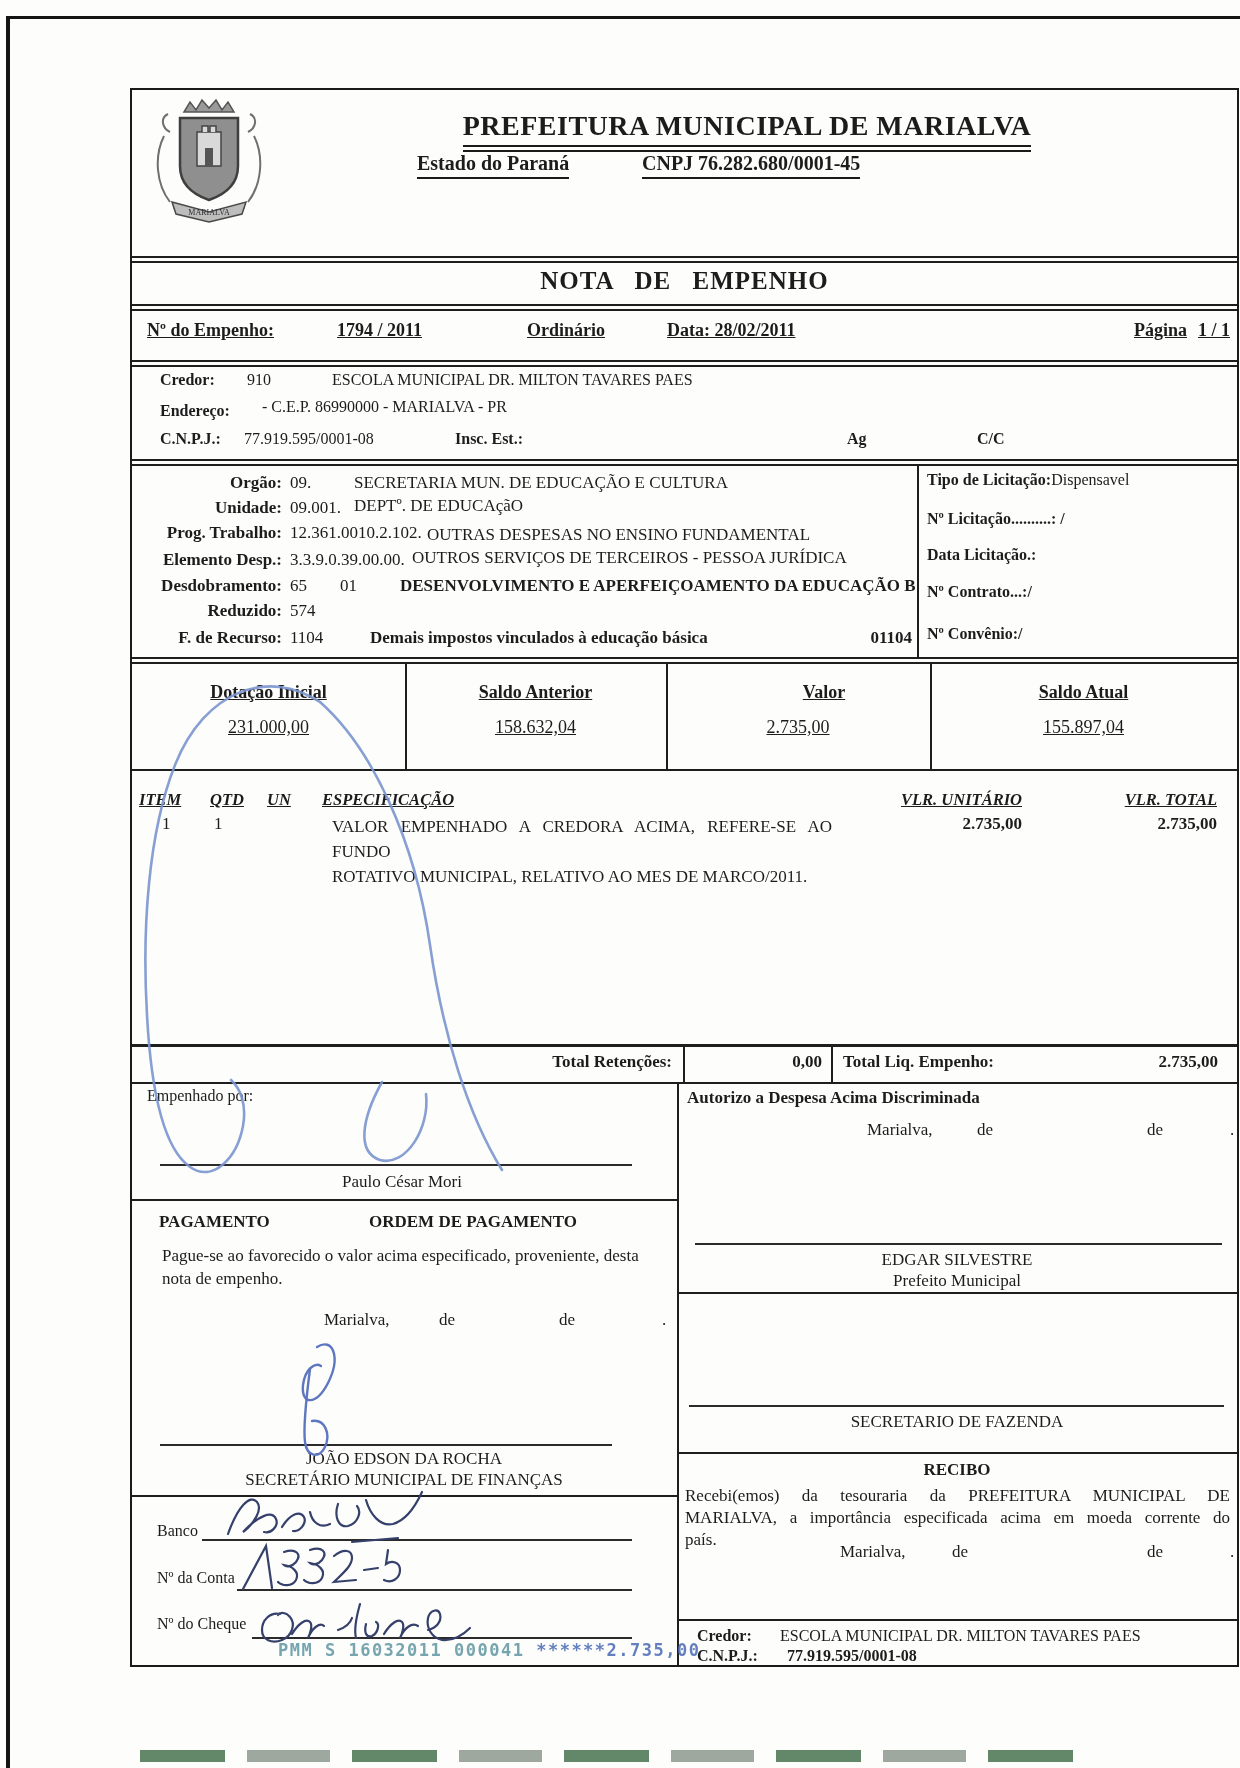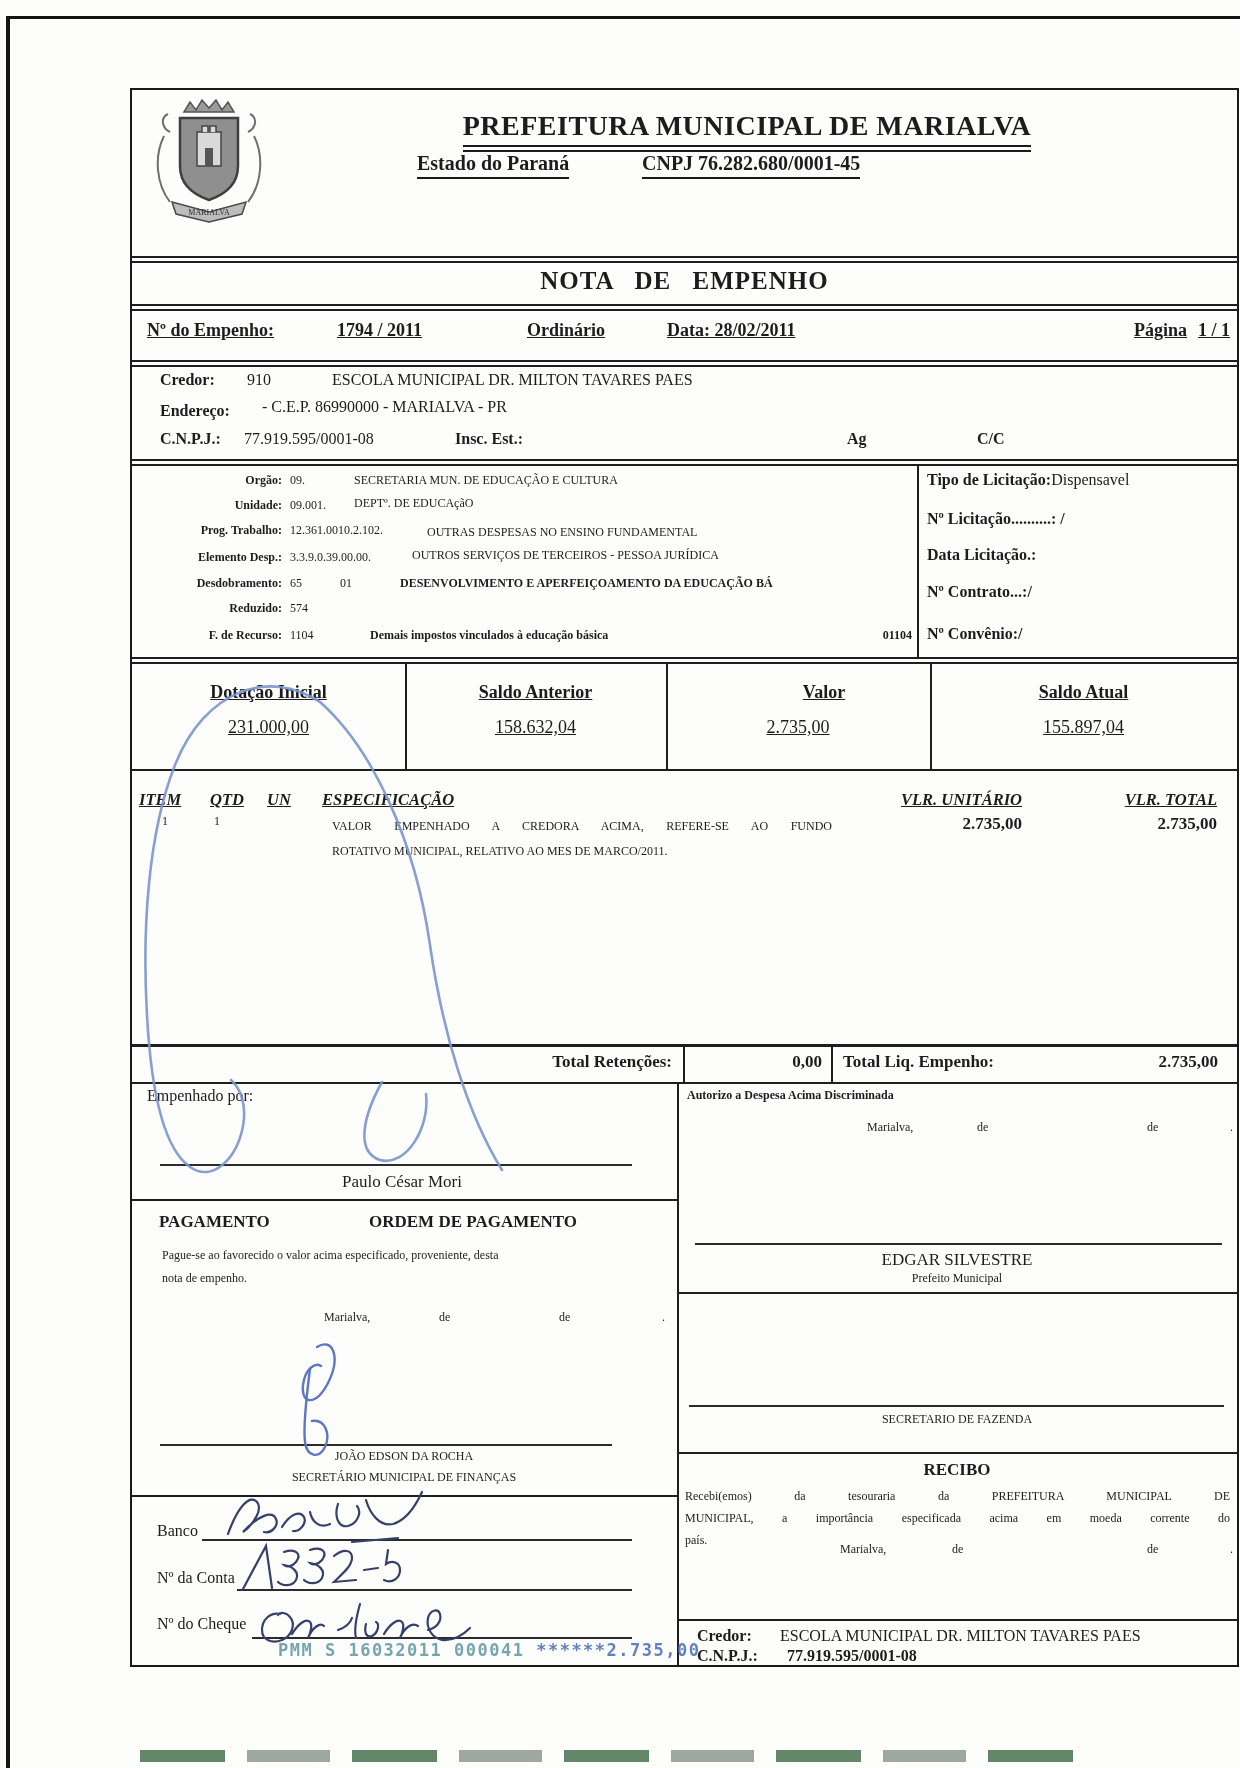--- a/index.html
+++ b/index.html
@@ -17,21 +17,21 @@
   .hline{position:absolute;background:#1e1e1e;height:2px;}
   .vline{position:absolute;background:#1e1e1e;width:2px;}
   .sigline{position:absolute;background:#2b2b2b;height:2px;}
   .ul{border-bottom:2px solid #1a1a1a;padding-bottom:2px;}
   .dblul{border-bottom:2px solid #1a1a1a;padding-bottom:3px;position:relative;display:inline-block;}
   .dblul::after{content:"";position:absolute;left:0;right:0;bottom:-7px;height:2px;background:#1a1a1a;}
   .hdr-title{font-size:28px;letter-spacing:.5px;}
   .hdr-sub{font-size:20px;}
   .hdr-addr{font-size:19px;}
   .nota-title{font-size:25px;word-spacing:14px;letter-spacing:1px;}
-  .f18{font-size:18px;text-decoration:underline;} .f17{font-size:17px;} .f165{font-size:12px;} .f16{font-size:16px;}
+  .f18{font-size:18px;text-decoration:underline;} .f17{font-size:17px;} .f165{font-size:17px;} .f16{font-size:16px;}
   .itemhdr{font-size:16.5px;font-style:italic;font-weight:bold;text-decoration:underline;}
   .spec{line-height:25px;}
   .jspread{text-align:justify;text-align-last:justify;}
   .para{line-height:23px;}
   #stamp{position:absolute;left:278px;top:1640px;font-family:"DejaVu Sans Mono",monospace;
          font-weight:bold;font-size:17px;letter-spacing:1.5px;z-index:6;}
   #stamp .s1{color:rgba(80,140,152,0.78);}
   #stamp .s2{color:rgba(72,104,180,0.85);}
   #colorstrip{position:absolute;left:140px;top:1750px;width:950px;height:12px;opacity:.85;
     background:repeating-linear-gradient(90deg,#47724f 0 85px,#fdfdfc 85px 107px,#8d998e 107px 190px,#fdfdfc 190px 212px);}
@@ -219,21 +219,21 @@
     <span class="abs f165 ctr" style="left:600px;top:1181px;width:450px;">Prefeito Municipal</span>
     <div class="hline" style="left:545px;top:1202px;width:560px;"></div>
 
     <div class="sigline" style="left:557px;top:1315px;width:535px;"></div>
     <span class="abs f165 ctr" style="left:600px;top:1322px;width:450px;">SECRETARIO DE FAZENDA</span>
     <div class="hline" style="left:545px;top:1362px;width:560px;"></div>
 
     <span class="abs f17 b ctr" style="left:545px;top:1370px;width:560px;">RECIBO</span>
     <div class="abs f165" style="left:553px;top:1395px;width:545px;line-height:22px;">
       <div class="jspread">Recebi(emos)  da  tesouraria  da  PREFEITURA  MUNICIPAL  DE</div>
-      <div class="jspread">MUNICIPAL, a importância especificada acima em moeda corrente do</div>
+      <div class="jspread">MARIALVA, a importância especificada acima em moeda corrente do</div>
       <div>país.</div>
     </div>
     <span class="abs f165" style="left:708px;top:1452px;">Marialva,</span>
     <span class="abs f165" style="left:820px;top:1452px;">de</span>
     <span class="abs f165" style="left:1015px;top:1452px;">de</span>
     <span class="abs f165" style="left:1098px;top:1452px;">.</span>
 
     <div class="hline" style="left:545px;top:1529px;width:560px;"></div>
     <span class="abs f16 b" style="left:565px;top:1537px;">Credor:</span>
     <span class="abs f16" style="left:648px;top:1537px;">ESCOLA MUNICIPAL DR. MILTON TAVARES PAES</span>

